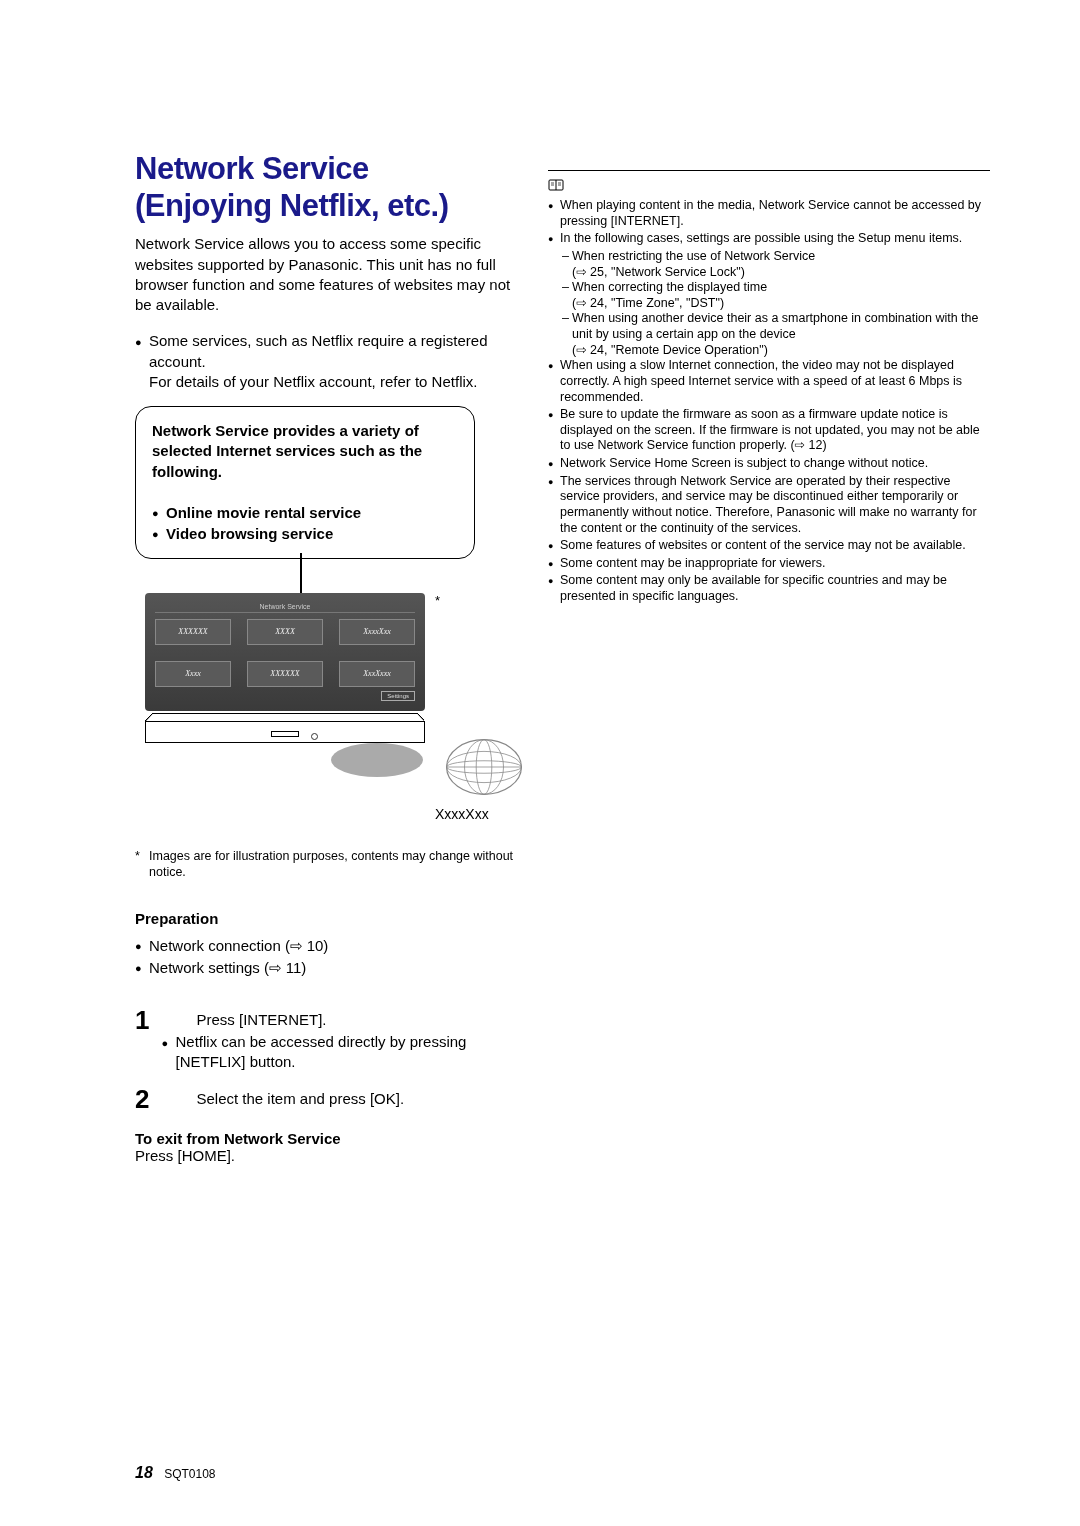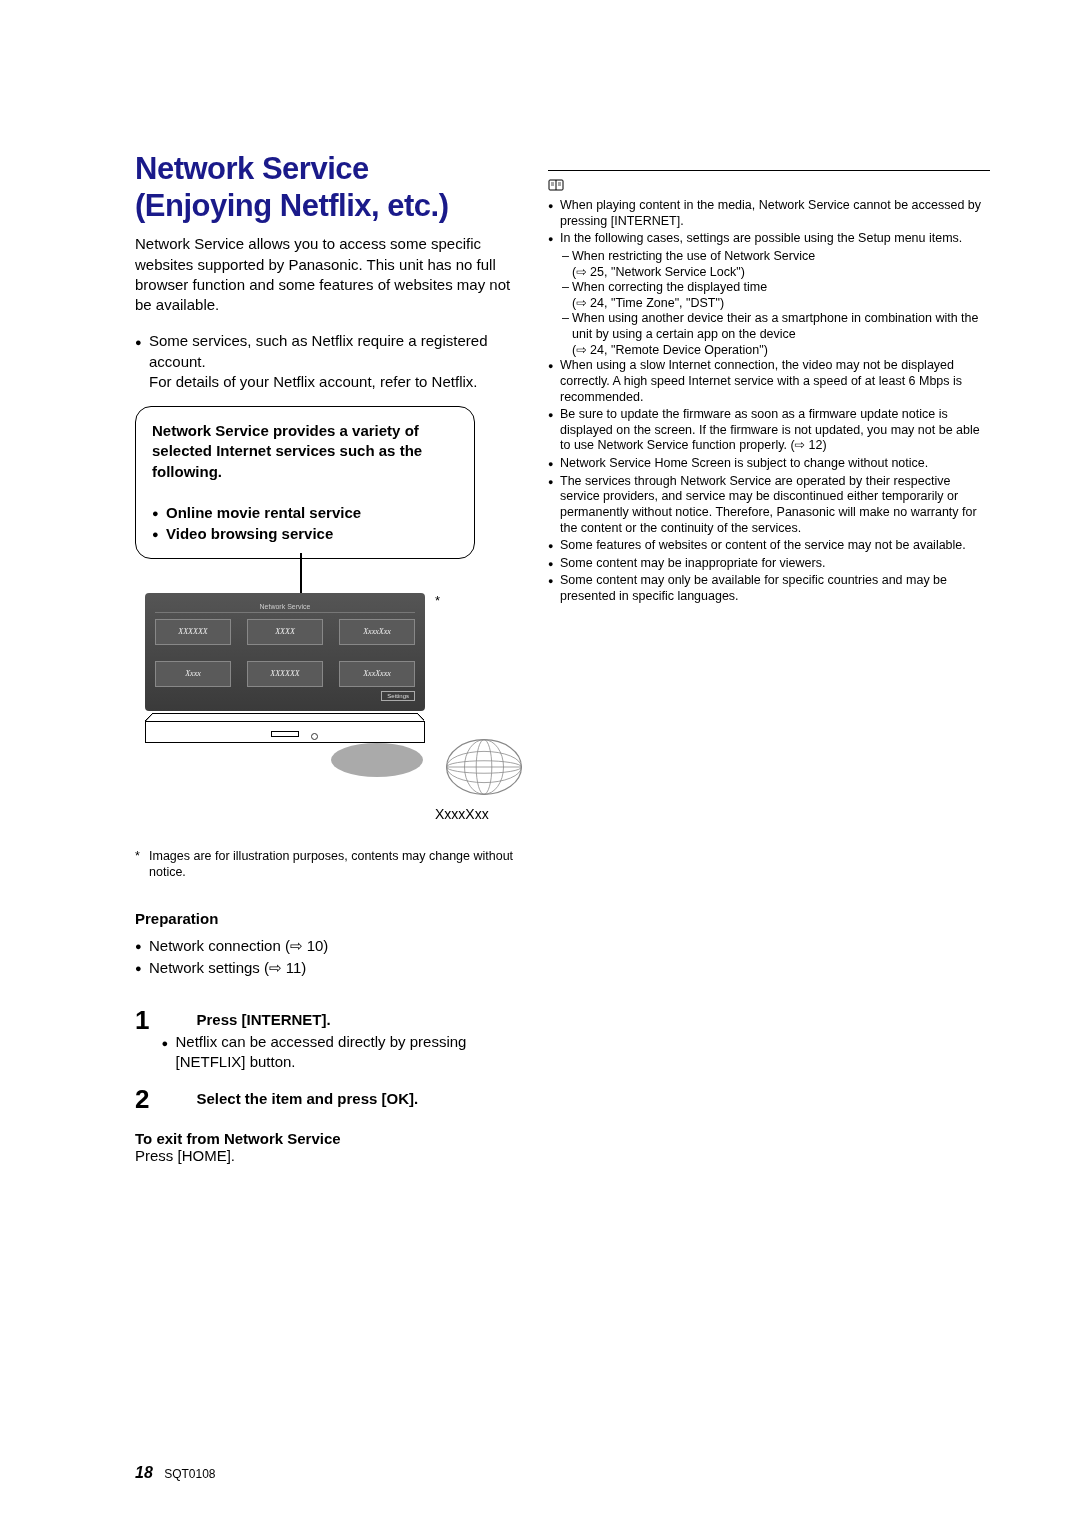--- a/index.html
+++ b/index.html
@@ -75,21 +75,21 @@
     .footnote .ast { position:absolute; left:0;}
     .footnote .txt { display:block; padding-left: 14px;}
 
     .section-head { font-weight: bold; font-size: 15px; margin-top: 30px; margin-bottom: 8px;}
     .prep-item { font-size: 15px; padding-left: 14px; position:relative; line-height:1.45;}
     .prep-item::before {content:"●"; position:absolute; left:0; font-size:11px; top:4px;}
 
     .step { display:flex; margin-top: 28px; gap: 12px; }
     .step-num { font-size: 26px; font-weight: bold; line-height:1;}
     .step-body { flex:1; padding-top:4px;}
-    .step-title { font-weight:bold; font-size: 15px; margin-bottom:4px;padding-left:35px;}
+    .step-title { font-weight:normal; font-size: 15px; margin-bottom:4px;padding-left:35px;}
     .step-sub { font-size: 15px; padding-left: 14px; position:relative; line-height:1.35;}
     .step-sub::before {content:"●"; position:absolute; left:0; font-size:11px; top:4px;}
 
     .exit-title { font-weight:bold; font-size:15px; margin-top:18px;}
     .exit-body { font-size:15px;}
 
     
     .hr { border-top: 1.5px solid #000; margin-bottom: 8px;}
     .note-icon { font-size: 13px; margin-bottom: 4px;}
     .note { font-size: 12.5px; line-height: 1.25; padding-left: 12px; position:relative; margin-bottom: 2px;}

